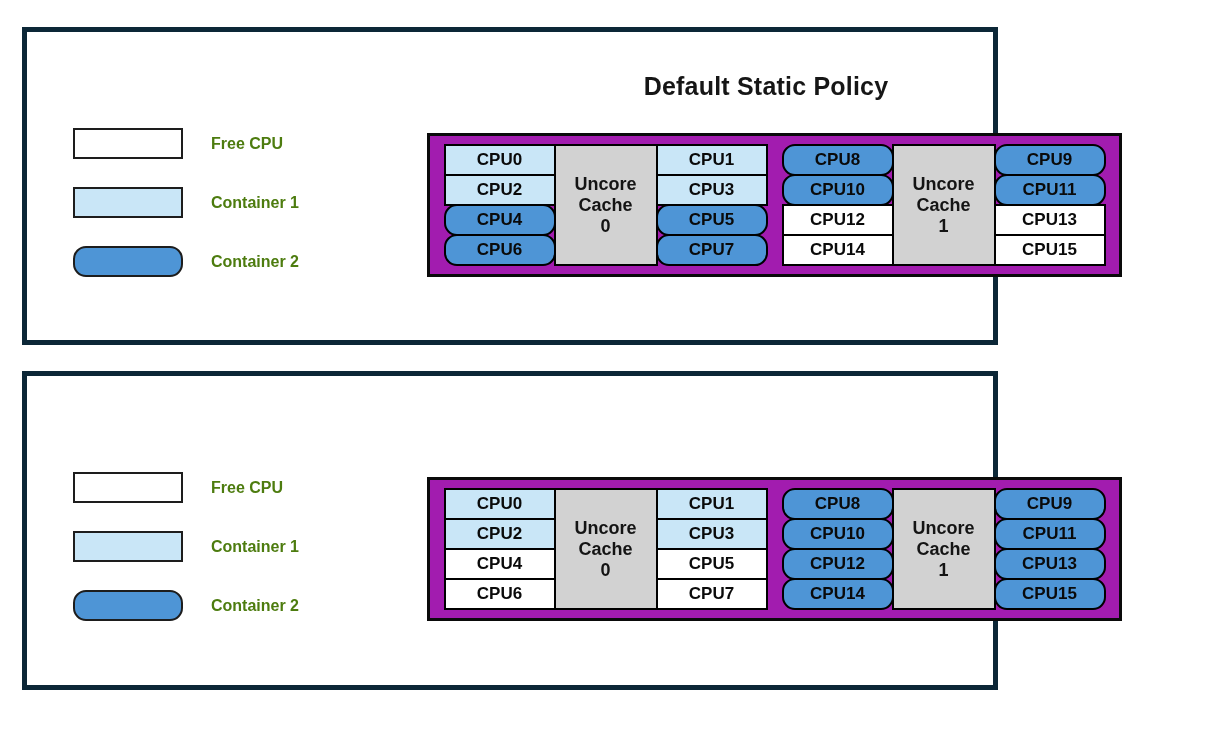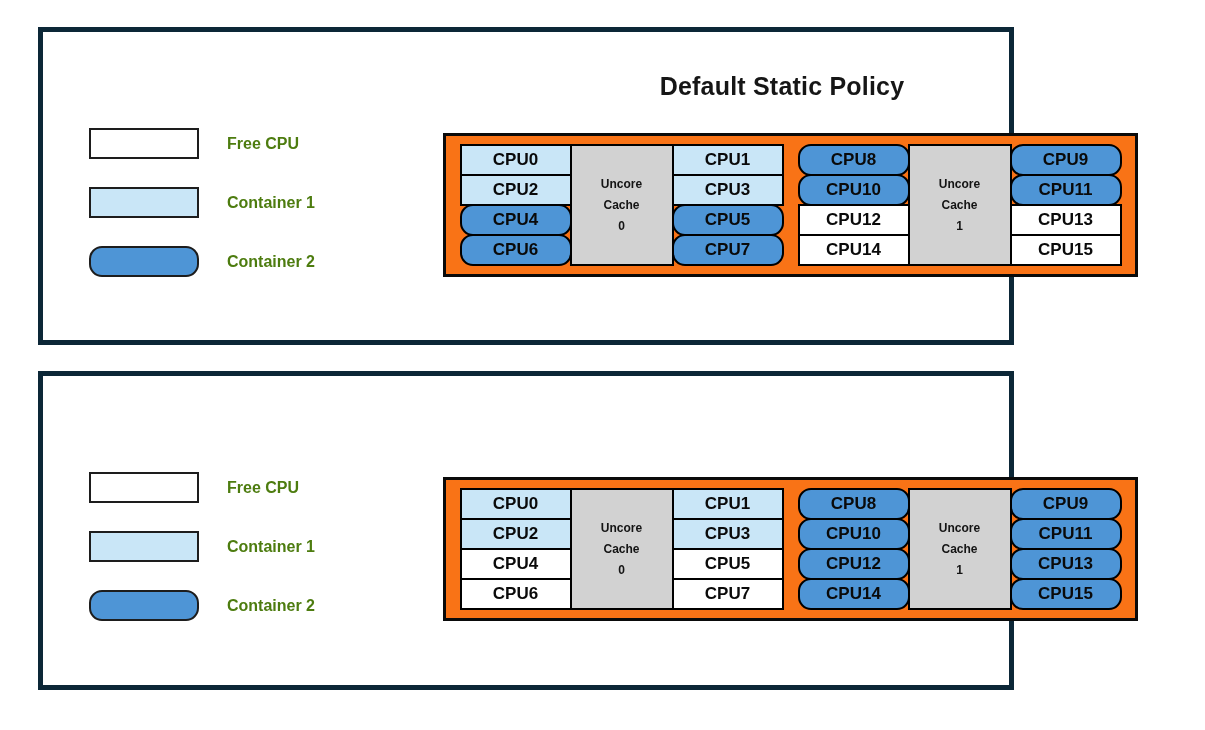--- a/index.html
+++ b/index.html
@@ -4,21 +4,21 @@
 <style>
   * { box-sizing: border-box; }
   html, body { margin: 0; padding: 0; }
   body {
     width: 1205px; height: 730px; position: relative;
     background: #ffffff;
     font-family: "Liberation Sans", sans-serif;
     color: #111;
   }
   .panel {
-    position: absolute; left: 38px; width: 976px;
+    position: absolute; left: 22px; width: 976px;
     border: 5px solid var(--panel_border, #0c2737);
     background: #fff;
   }
   .panel-1 { top: 27px;  height: 318px; }
   .panel-2 { top: 371px; height: 319px; }
 
   .title {
     position: absolute; left: 383px; top: 40px; width: 712px; margin: 0;
     text-align: center; font-size: 25px; font-weight: bold; color: #161616;
     letter-spacing: 0.2px; white-space: nowrap;
@@ -27,36 +27,36 @@
   .legend { position: absolute; left: 46px; top: 96px; }
   .legend-row { display: flex; align-items: center; margin-bottom: 28px; }
   .swatch {
     width: 110px; height: 31px; border: 2px solid #1d1d1d; background: #fff;
     flex: 0 0 auto;
   }
   .legend-label { margin-left: 28px; font-size: 16px; font-weight: bold; color: #4d7c0f; white-space: nowrap; }
 
   .diagram {
     position: absolute; left: 400px; top: 101px; width: 695px; height: 144px;
-    border: 3px solid #0a0a0a; background: #f97316;
+    border: 3px solid #0a0a0a; background: #a21caf;
     display: flex; justify-content: center; align-items: center; gap: 14px;
   }
   .cache-block { display: flex; align-items: stretch; }
   .cpu-col { width: 112px; display: flex; flex-direction: column; }
   .cell {
     height: 32px; border: 2px solid #000; margin-top: -2px;
     display: flex; align-items: center; justify-content: center;
     font-size: 17px; font-weight: bold; color: #0a0a0a; background: #fff;
   }
   .cell:first-child { margin-top: 0; }
   .cache-cell {
     width: 104px; margin: 0 -2px; border: 2px solid #000;
     background: var(--cache_fill, #d2d2d2);
     display: flex; flex-direction: column; justify-content: center; align-items: center;
-    font-size: 12px; font-weight: bold; line-height: 21px; color: #141414;
+    font-size: 18px; font-weight: bold; line-height: 21px; color: #141414;
     text-align: center; z-index: 1;
   }
   .cpu-col { z-index: 2; }
 
   .free       { background: var(--free, #ffffff); }
   .container1 { background: var(--container1, #c9e6f7); }
   .container2 { background: var(--container2, #4e95d6); border-radius: 13px; }
 </style>
 </head>
 <body>

